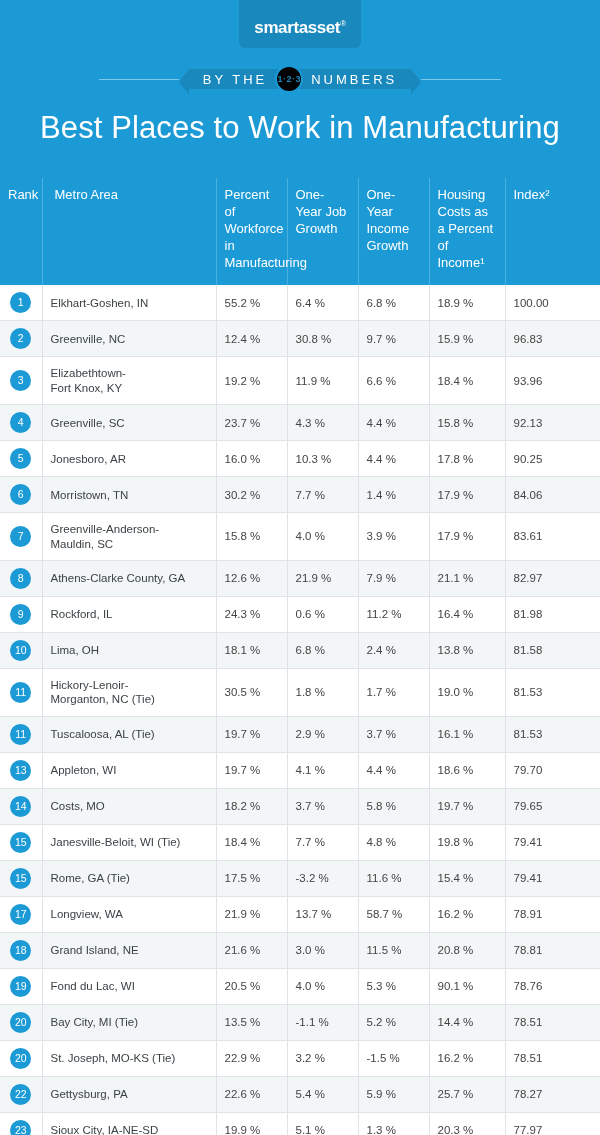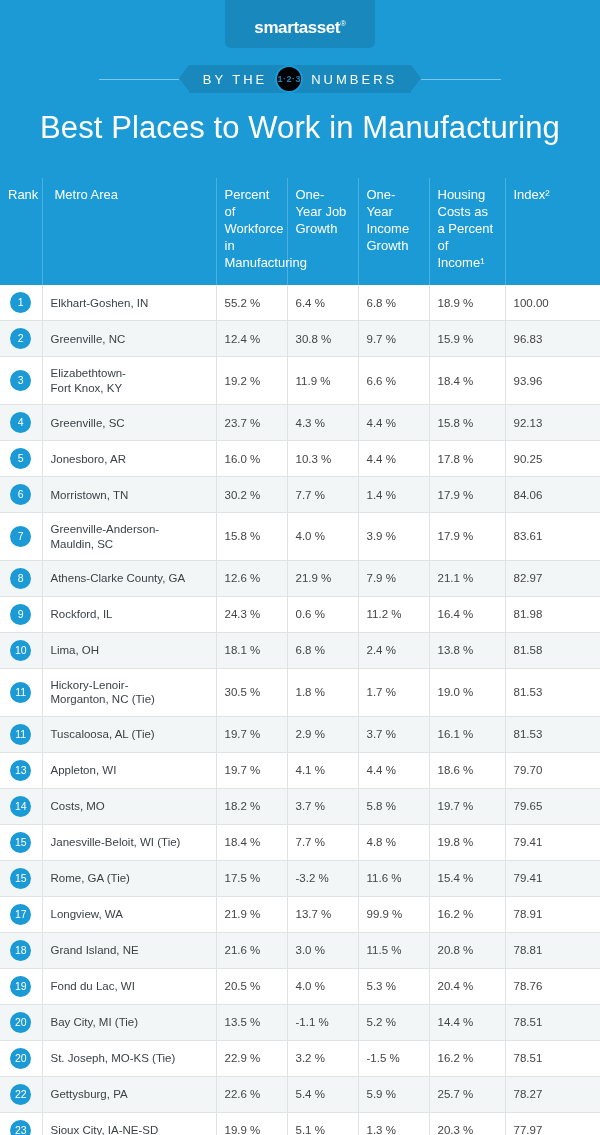--- a/index.html
+++ b/index.html
@@ -25,21 +25,21 @@
     position: relative;
   }
   .logo-wrap {
     height: 48px;
     position: relative;
     text-align: center;
   }
   .logo-plate {
     display: inline-block;
     background: #1888bd;
-    width: 150px;
+    width: 122px;
     height: 48px;
     border-radius: 0 0 6px 6px;
     position: relative;
   }
   .logo-text {
     color: #ffffff;
     font-size: 17px;
     font-weight: bold;
     letter-spacing: -0.4px;
     line-height: 48px;
@@ -58,21 +58,21 @@
     justify-content: center;
     height: 30px;
   }
   .rule {
     height: 1px;
     background: #7fc7e8;
     width: 80px;
   }
   .ribbon {
     background: #1888bd;
-    height: 28px;
+    height: 20px;
     display: flex;
     align-items: center;
     padding: 0 14px;
     margin: 0 10px;
     position: relative;
   }
   .ribbon:before, .ribbon:after {
     content: "";
     position: absolute;
     top: 0;
@@ -351,40 +351,40 @@
           <td class="num">-3.2 %</td>
           <td class="num">11.6 %</td>
           <td class="num">15.4 %</td>
           <td class="index">79.41</td>
         </tr>
         <tr class="odd">
           <td class="rank"><span class="rank-badge">17</span></td>
           <td class="metro">Longview, WA</td>
           <td class="num">21.9 %</td>
           <td class="num">13.7 %</td>
-          <td class="num">99.9 %</td>
+          <td class="num">58.7 %</td>
           <td class="num">16.2 %</td>
           <td class="index">78.91</td>
         </tr>
         <tr class="even">
           <td class="rank"><span class="rank-badge">18</span></td>
           <td class="metro">Grand Island, NE</td>
           <td class="num">21.6 %</td>
           <td class="num">3.0 %</td>
           <td class="num">11.5 %</td>
           <td class="num">20.8 %</td>
           <td class="index">78.81</td>
         </tr>
         <tr class="odd">
           <td class="rank"><span class="rank-badge">19</span></td>
           <td class="metro">Fond du Lac, WI</td>
           <td class="num">20.5 %</td>
           <td class="num">4.0 %</td>
           <td class="num">5.3 %</td>
-          <td class="num">20.4 %</td>
+          <td class="num">90.1 %</td>
           <td class="index">78.76</td>
         </tr>
         <tr class="even">
           <td class="rank"><span class="rank-badge">20</span></td>
           <td class="metro">Bay City, MI (Tie)</td>
           <td class="num">13.5 %</td>
           <td class="num">-1.1 %</td>
           <td class="num">5.2 %</td>
           <td class="num">14.4 %</td>
           <td class="index">78.51</td>

